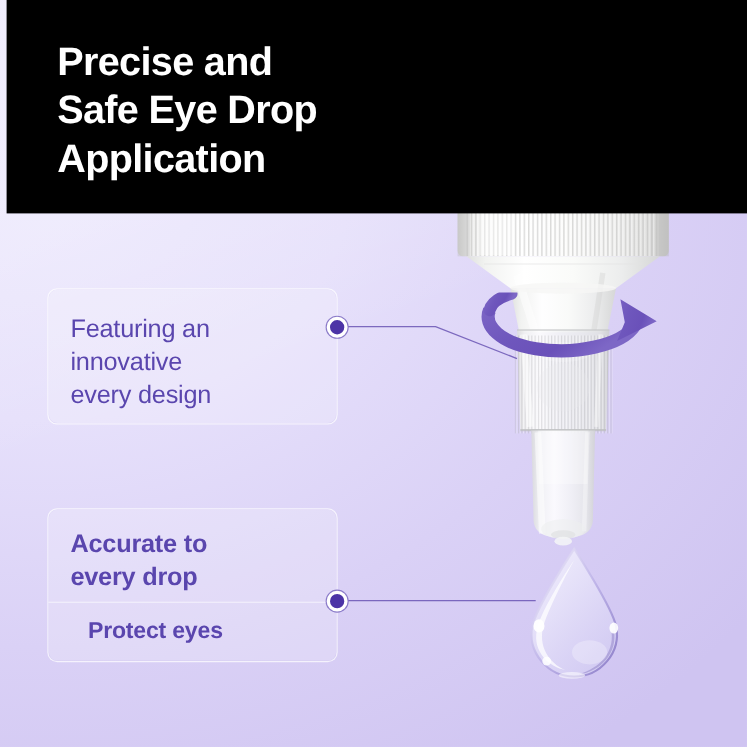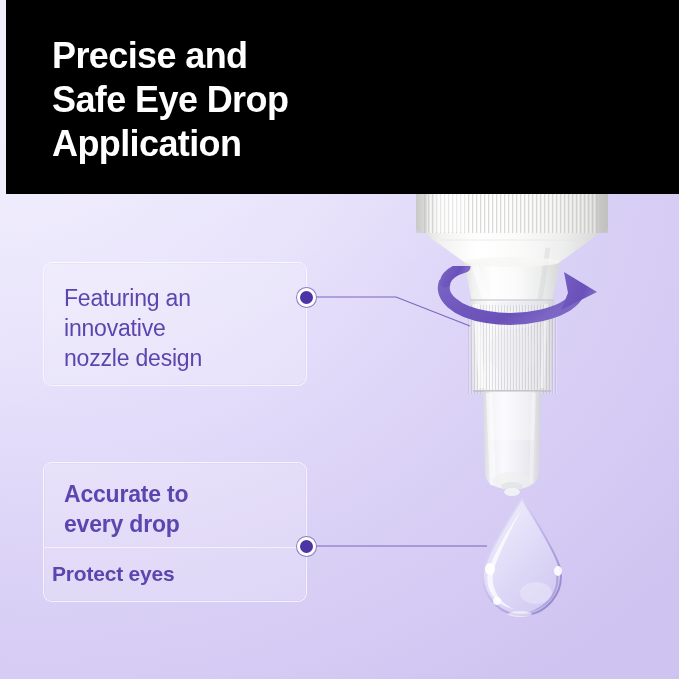--- a/index.html
+++ b/index.html
@@ -67,21 +67,21 @@
     line-height:30px;
     letter-spacing:-0.2px;
     white-space:pre-line;
   }
   .callout-1 .co-text { position:absolute; left:20px; top:20px; }
   .c2-part-a { position:absolute; left:20px; top:16px; }
   .c2-divider {
     position:absolute; left:0; top:84px; width:100%; height:1px;
     background:rgba(255,255,255,.60);
   }
-  .c2-part-b { position:absolute; left:8px; top:98px; font-size:21px; line-height:26px; }
+  .c2-part-b { position:absolute; left:36px; top:98px; font-size:21px; line-height:26px; }
 
   
   #connectors { position:absolute; left:0; top:0; width:679px; height:679px; z-index:8; }
   .dot {
     position:absolute; width:19px; height:19px; border-radius:50%;
     background:#4c34a6;
     border:3px solid #ffffff;
     box-shadow:0 0 0 1px #8b7bc9;
     z-index:10;
   }
@@ -283,21 +283,21 @@
   </svg>
 
   <svg id="connectors" viewBox="0 0 679 679" aria-hidden="true">
     <path d="M307 297 L396 297 L470 326" fill="none" stroke="#6a55b4" stroke-width="1.2" opacity="0.85"></path>
     <path d="M307 546 L487 546" fill="none" stroke="#6a55b4" stroke-width="1.2" opacity="0.85"></path>
   </svg>
 
   <div class="callout callout-1">
     <div class="co-text">Featuring an
 innovative
-nozzle design</div>
+every design</div>
   </div>
   <div class="dot dot-1"></div>
 
   <div class="callout callout-2">
     <div class="co-text c2-part-a">Accurate to
 every drop</div>
     <div class="c2-divider"></div>
     <div class="co-text c2-part-b">Protect eyes</div>
   </div>
   <div class="dot dot-2"></div>

